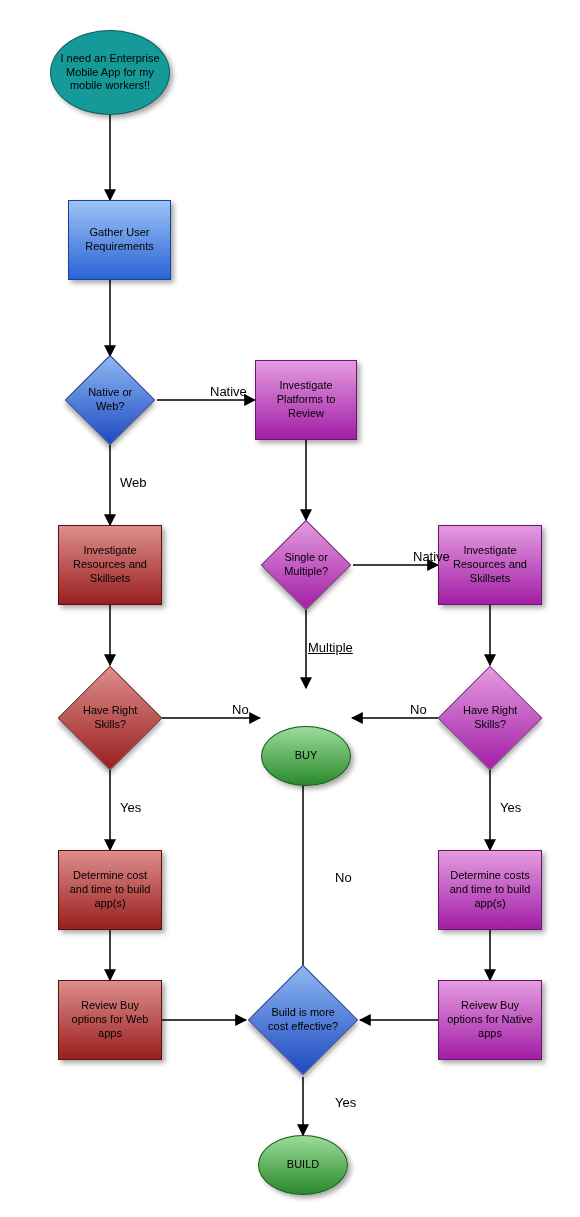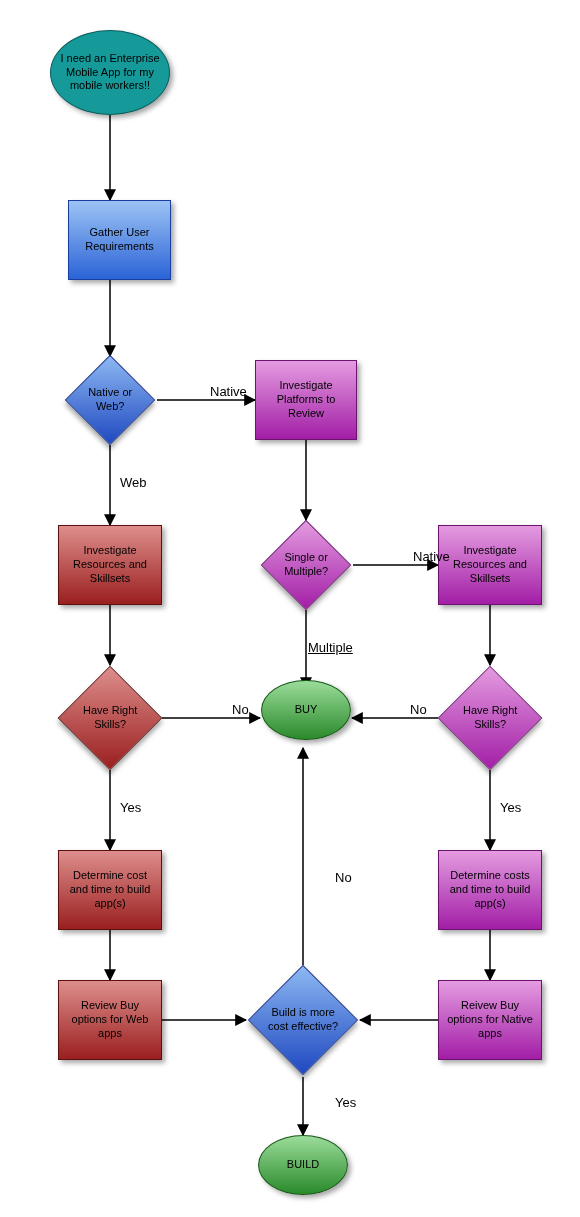--- a/index.html
+++ b/index.html
@@ -157,21 +157,21 @@
 </div>
 
 <div class="shape rect" style="left:438px; top:525px; width:104px; height:80px; background:linear-gradient(#e49be0,#a21ea6); border-color:#6c1370;">
   <span>Investigate Resources and Skillsets</span>
 </div>
 
 <div class="shape diamond" style="left:73px; top:681px; width:74px; height:74px; background:linear-gradient(135deg,#dd8e8c,#9a1f1f); border-color:#5d1010;">
   <span>Have Right Skills?</span>
 </div>
 
-<div class="shape ellipse" style="left:261px; top:680px; width:90px; height:60px; background:linear-gradient(#9bdc9b,#2a8a2a); border-color:#175817;">
+<div class="shape ellipse" style="left:261px; top:726px; width:90px; height:60px; background:linear-gradient(#9bdc9b,#2a8a2a); border-color:#175817;">
   <span>BUY</span>
 </div>
 
 <div class="shape diamond" style="left:453px; top:681px; width:74px; height:74px; background:linear-gradient(135deg,#e49be0,#a21ea6); border-color:#6c1370;">
   <span>Have Right Skills?</span>
 </div>
 
 <div class="shape rect" style="left:58px; top:850px; width:104px; height:80px; background:linear-gradient(#dd8e8c,#9a1f1f); border-color:#5d1010;">
   <span>Determine cost and time to build app(s)</span>
 </div>

